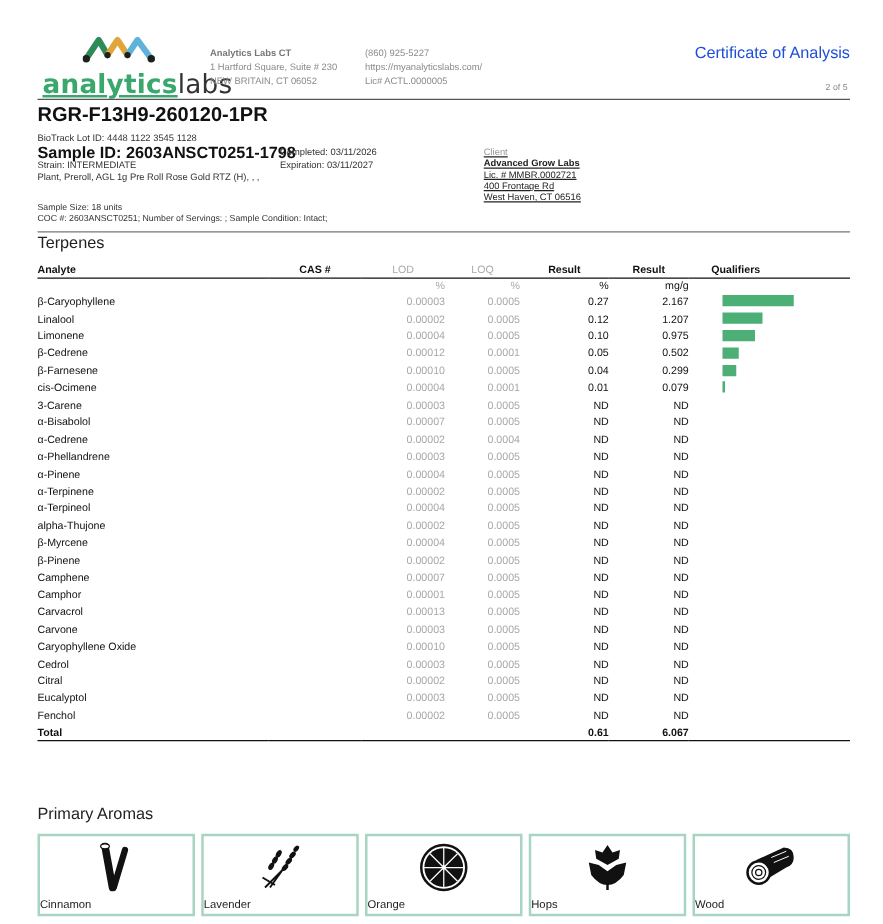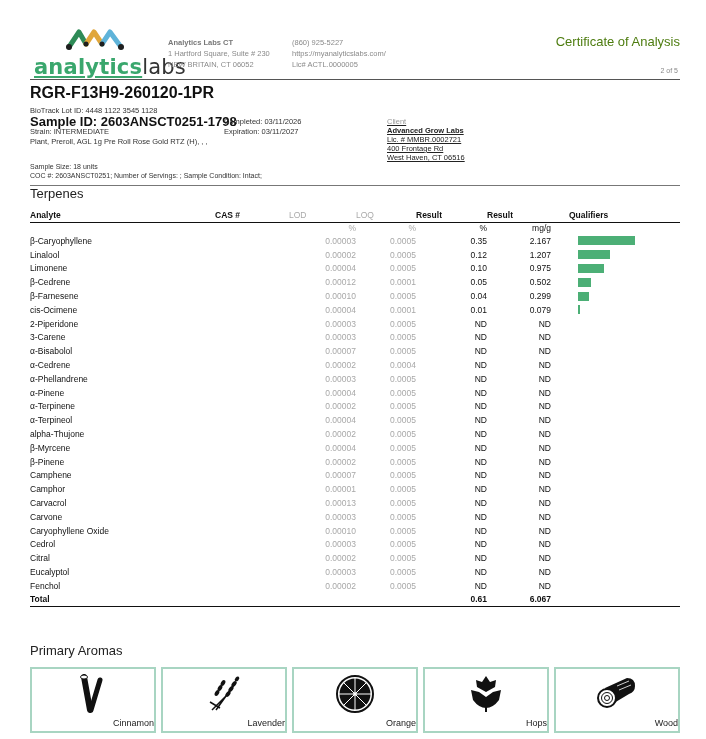--- a/index.html
+++ b/index.html
@@ -8,52 +8,52 @@
 
   .header { position: absolute; left: 30px; top: 25px; width: 650px; height: 55px; border-bottom: 1px solid #555; }
   .logo { position: absolute; left: 0; top: 2px; width: 130px; height: 52px; }
   .logo svg { position: absolute; left: 36px; top: 0; }
   .logo-text { position: absolute; left: 4px; top: 28px; font-size: 21px; letter-spacing: 0.2px; font-family: "DejaVu Sans", sans-serif; }
   .logo-text .a { color: #3aa76d; font-weight: bold; text-decoration: underline; }
   .logo-text .b { color: #333; }
   .lab-info { position: absolute; left: 138px; top: 12px; font-size: 7.5px; line-height: 11px; color: #8a8a8a; }
   .lab-info .name { font-weight: bold; color: #777; }
   .lab-contact { position: absolute; left: 262px; top: 12px; font-size: 7.5px; line-height: 11px; color: #8a8a8a; }
-  .coa-title { position: absolute; right: 0; top: 9px; font-size: 13px; color: #4d7c0f; }
+  .coa-title { position: absolute; right: 0; top: 9px; font-size: 13px; color: #1d4ed8; }
   .page-num { position: absolute; right: 2px; top: 42px; font-size: 7px; color: #888; }
 
   .sample-code { position: absolute; left: 30px; top: 84px; font-size: 16px; font-weight: bold; color: #111; }
   .biotrack { position: absolute; left: 30px; top: 106px; font-size: 7.5px; color: #333; text-align: right; }
   .sample-id { position: absolute; left: 30px; top: 114px; font-size: 13px; font-weight: bold; color: #111; }
   .dates { position: absolute; left: 224px; top: 117px; font-size: 7.5px; line-height: 9.5px; color: #333; }
   .strain { position: absolute; left: 30px; top: 127px; font-size: 7.5px; line-height: 9.5px; color: #333; }
   .client { position: absolute; left: 387px; top: 117px; font-size: 7.5px; line-height: 9px; color: #222; text-decoration: underline; }
   .client .lbl { color: #999; }
   .client .cname { font-weight: bold; }
   .sample-size { position: absolute; left: 30px; top: 162px; font-size: 7px; line-height: 9px; color: #333; }
 
   .rule-top { position: absolute; left: 30px; top: 185px; width: 650px; border-top: 1px solid #777; }
   .section-title { position: absolute; left: 30px; font-size: 13px; color: #222; }
 
   table.terp { position: absolute; left: 30px; top: 209px; width: 650px; border-collapse: collapse; font-size: 8.5px; }
-  table.terp th { font-weight: bold; text-align: left; padding: 0; height: 13px; border-bottom: 1.2px solid #111; }
+  table.terp th { font-weight: bold; text-align: center; padding: 0; height: 13px; border-bottom: 1.2px solid #111; }
   table.terp th.an { text-align: left; }
   table.terp th.muted { color: #aaa; font-weight: normal; margin-left: 42px; }
   table.terp th.q { text-align: left; padding-left: 18px; }
   table.terp td { padding: 0; height: 13.8px; text-align: right; color: #111; white-space: nowrap; }
   table.terp td.an { text-align: left; }
   table.terp td.muted { color: #a8a8a8; }
   table.terp tr.units td { height: 12px; }
   table.terp tr.total td { font-weight: bold; border-bottom: 1.2px solid #111; }
   .bar { display: block; height: 9px; background: #4caf76; margin-left: 27px; }
 
   .aromas { position: absolute; left: 30px; top: 667px; width: 650px; height: 66px; }
   .aroma { position: absolute; top: 0; width: 126px; height: 66px; border: 2px solid #a8d5c2; }
   .aroma .icon { position: absolute; left: 50%; top: 5px; transform: translateX(-50%); }
-  .aroma .label { position: absolute; left: 0; right: 0; bottom: 3px; text-align: right; font-size: 9px; color: #222; margin-top: 23px; }
+  .aroma .label { position: absolute; left: 0; right: 0; bottom: 3px; text-align: left; font-size: 9px; color: #222; margin-top: 23px; }
 </style>
 </head>
 <body>
 
 <div class="header">
   <div class="logo">
     <svg width="60" height="24" viewBox="0 0 60 24">
       <path d="M3 20 L13 5 L20 17" stroke="#2e8b57" stroke-width="5" fill="none" stroke-linecap="round" stroke-linejoin="round"></path>
       <path d="M20 17 L28 5 L36 17" stroke="#e0a63a" stroke-width="5" fill="none" stroke-linecap="round" stroke-linejoin="round"></path>
       <path d="M36 17 L44 5 L55 20" stroke="#5fb3d9" stroke-width="5" fill="none" stroke-linecap="round" stroke-linejoin="round"></path>
@@ -133,21 +133,21 @@
       <td class="muted">%</td>
       <td>%</td>
       <td>mg/g</td>
       <td></td>
     </tr>
   <tr>
         <td class="an">β-Caryophyllene</td>
         <td></td>
         <td class="muted">0.00003</td>
         <td class="muted">0.0005</td>
-        <td>0.35</td>
+        <td>0.27</td>
         <td>2.167</td>
         <td style="text-align: left;">
           <span class="bar" style="width: 57px; background: rgb(76, 175, 118);"></span>
         </td>
       </tr>
       <tr>
         <td class="an">Linalool</td>
         <td></td>
         <td class="muted">0.00002</td>
         <td class="muted">0.0005</td>
@@ -193,29 +193,20 @@
       <tr>
         <td class="an">cis-Ocimene</td>
         <td></td>
         <td class="muted">0.00004</td>
         <td class="muted">0.0001</td>
         <td>0.01</td>
         <td>0.079</td>
         <td style="text-align: left;">
           <span class="bar" style="width: 2.07799px; background: rgb(76, 175, 118);"></span>
         </td>
-      </tr>
-      <tr>
-        <td class="an">2-Piperidone</td>
-        <td></td>
-        <td class="muted">0.00003</td>
-        <td class="muted">0.0005</td>
-        <td>ND</td>
-        <td>ND</td>
-        <td style="text-align: left;"></td>
       </tr>
       <tr>
         <td class="an">3-Carene</td>
         <td></td>
         <td class="muted">0.00003</td>
         <td class="muted">0.0005</td>
         <td>ND</td>
         <td>ND</td>
         <td style="text-align: left;"></td>
       </tr>

